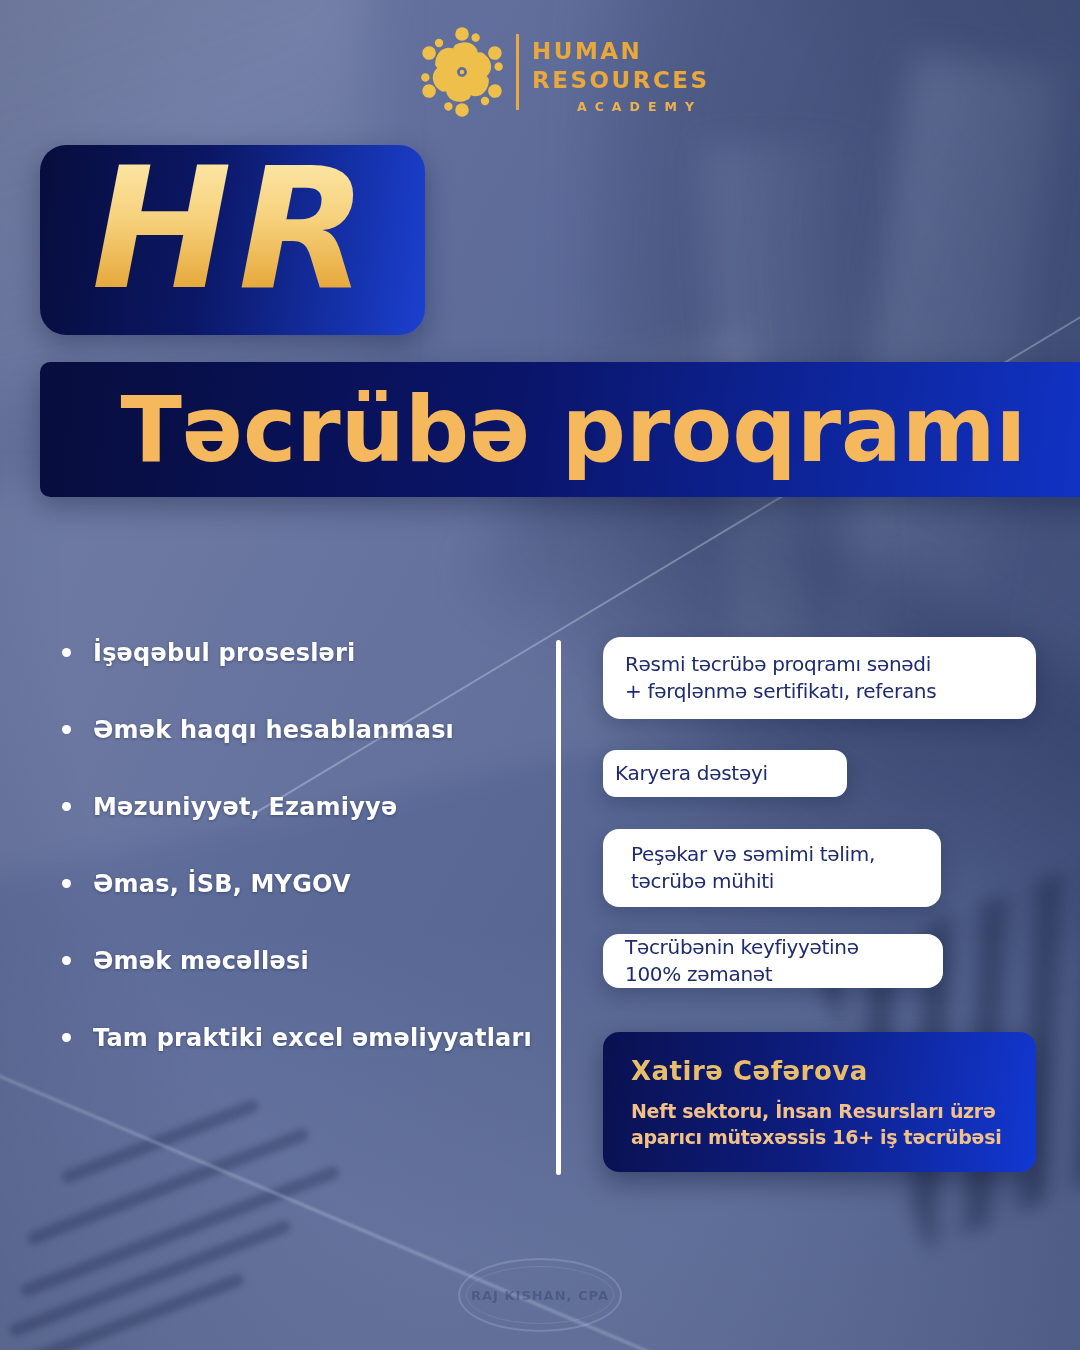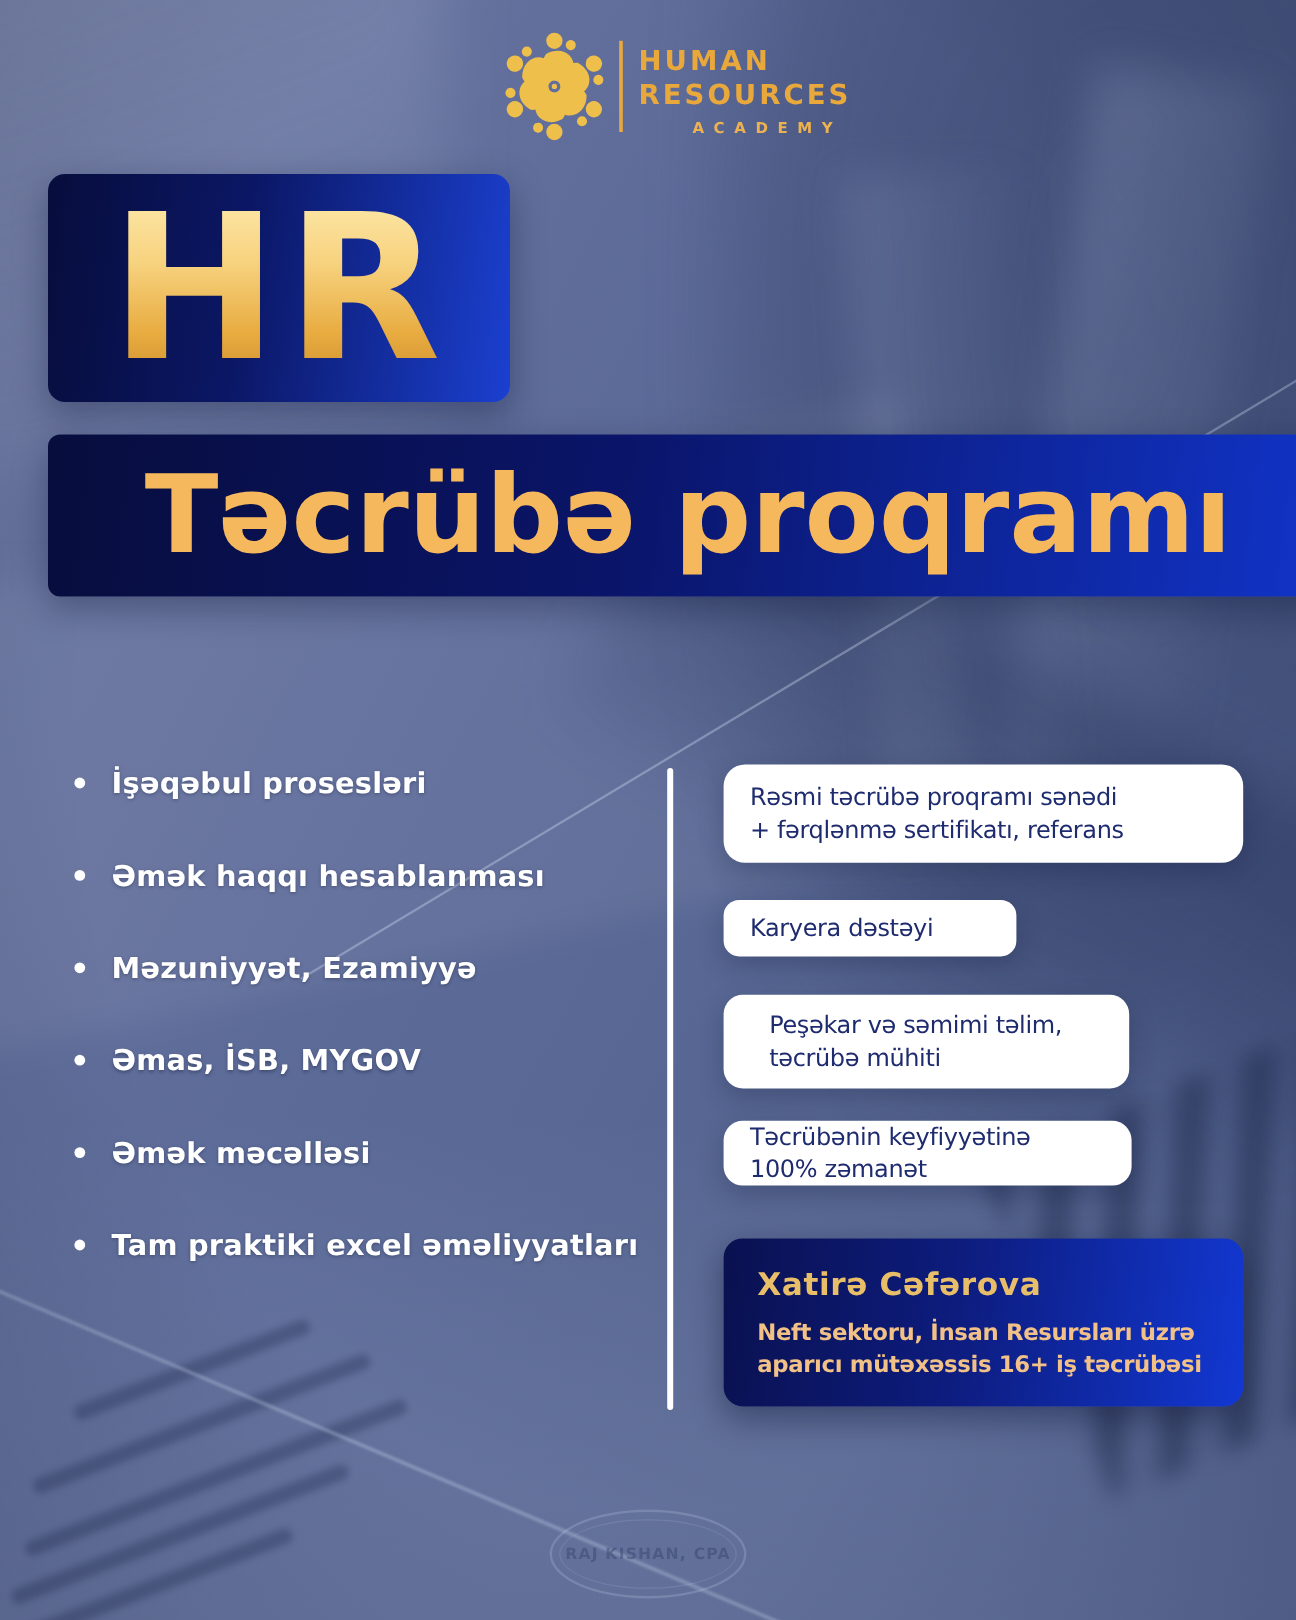--- a/index.html
+++ b/index.html
@@ -52,24 +52,24 @@
   .logo-icon { position:absolute; left:0; top:2px; }
   .logo-rule { position:absolute; left:104px; top:14px; width:3px; height:76px; background:#E8A93E; }
   .logo-line1 { position:absolute; left:120px; top:18px; font-size:23px; font-weight:bold;
     color:#E9A83C; letter-spacing:2.5px; }
   .logo-line2 { position:absolute; left:120px; top:47px; font-size:23px; font-weight:bold;
     color:#E9A83C; letter-spacing:2.5px; }
   .logo-line3 { position:absolute; left:121px; top:79px; font-size:12.5px; font-weight:bold;
     color:#EDB250; letter-spacing:8px;margin-left:44px; }
 
   
-  .hr-box { position:absolute; left:40px; top:145px; width:385px; height:190px; border-radius:14px;
+  .hr-box { position:absolute; left:40px; top:145px; width:385px; height:190px; border-radius:26px;
     background:linear-gradient(97deg,#070D3C 0%,#0B1765 42%,#1B40D0 100%);
-    display:flex; align-items:center; justify-content:center;
-    box-shadow:0 10px 28px rgba(10,16,48,.35); }
+    display:flex; justify-content:center;
+    box-shadow:0 10px 28px rgba(10,16,48,.35);font-style:italic; }
   .hr-text { font-size:168px; font-weight:bold; letter-spacing:6px; line-height:1;
     background:linear-gradient(180deg,#FDEBAE 0%,#F7D27E 38%,#E8AC41 72%,#CE8E2D 100%);
     -webkit-background-clip:text; background-clip:text; color:transparent; }
   .title-box { position:absolute; left:40px; top:362px; width:1067px; height:135px; border-radius:10px;
     background:linear-gradient(97deg,#070D3C 0%,#0A156A 45%,#1134C8 100%);
     display:flex; align-items:center; justify-content:center;
     box-shadow:0 10px 28px rgba(10,16,48,.35); }
   .title-text { font-size:90px; font-weight:bold; color:#F6B85C; letter-spacing:0px; white-space:nowrap; }
 
   
@@ -82,22 +82,22 @@
   
   .divider { position:absolute; left:556px; top:640px; width:5px; height:535px;
     background:#FFFFFF; border-radius:3px; }
 
   
   .benefit { position:absolute; left:603px; background:#FFFFFF; color:#1E2B6E;
     font-weight:normal; font-size:20px; line-height:1.35; letter-spacing:-.3px;
     box-shadow:0 8px 20px rgba(15,22,55,.25); }
   .bline { white-space:nowrap; }
   .b1 { top:637px; width:433px; border-radius:18px; padding:14px 22px; }
-  .b2 { top:750px; width:244px; border-radius:13px; padding:10px 22px; }
-  .b3 { top:829px; width:338px; border-radius:16px; padding:12px 38px; }
+  .b2 { top:750px; width:244px; border-radius:13px; padding:10px 12px; }
+  .b3 { top:829px; width:338px; border-radius:16px; padding:12px 28px; }
   .b4 { top:934px; width:340px; border-radius:16px; padding:0 22px; }
 
   
   .mentor { position:absolute; left:603px; top:1032px; width:433px; height:140px; border-radius:16px;
     background:linear-gradient(97deg,#0A1150 0%,#0D1C7E 45%,#1238D2 100%);
     padding:24px 0 0 28px; box-shadow:0 10px 26px rgba(10,16,48,.4); }
   .mentor-name { font-size:26px; font-weight:bold; color:#E9BE68; letter-spacing:.5px; margin-bottom:12px; }
   .mentor-line { font-size:19px; font-weight:bold; color:#F1C187; letter-spacing:-.3px;
     line-height:1.37; white-space:nowrap; }
 

